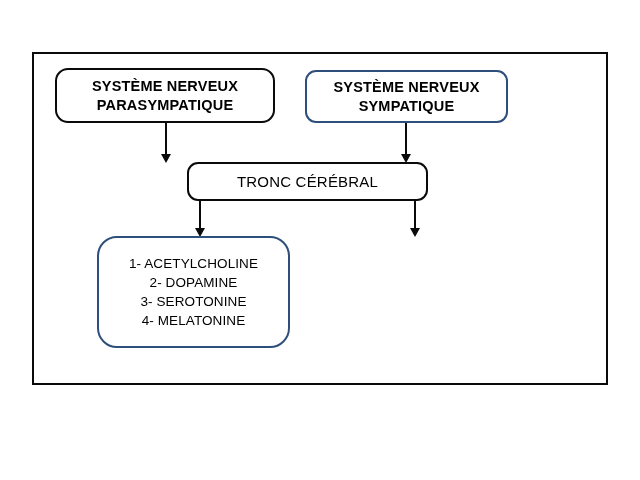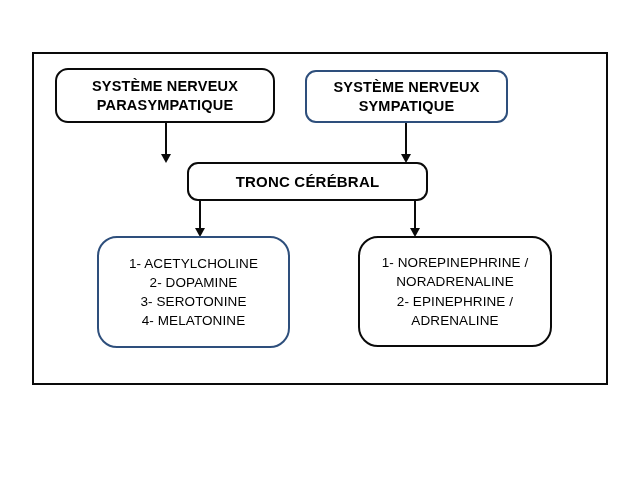--- a/index.html
+++ b/index.html
@@ -84,21 +84,21 @@
     border: 2px solid #2e4f7c;
     border-radius: 11px;
   }
   #box-tronc {
     left: 187px; top: 162px;
     width: 241px; height: 39px;
     border: 2.2px solid #0a0a0a;
     border-radius: 11px;
   }
   #box-tronc .node-text {
-    font-weight: bold;
+    font-weight: normal;
     font-size: 15px;
     letter-spacing: 0.2px;
   }
   #box-parasympathique-neurotransmitters {
     left: 97px;  top: 236px;
     width: 193px; height: 112px;
     border: 2.2px solid #2e4f7c;
     border-radius: 20px;
     text-align: center;
   }
@@ -187,20 +187,14 @@
     <span class="head"></span>
   </div>
 
   <div class="node node-leaf" id="box-parasympathique-neurotransmitters">
     <span class="node-text">1- ACETYLCHOLINE
 2-   DOPAMINE
 3- SEROTONINE
 4- MELATONINE</span>
   </div>
 
-  <div class="node node-leaf" id="box-sympathique-neurotransmitters">
-    <span class="node-text">1- NOREPINEPHRINE /
-NORADRENALINE
-2-  EPINEPHRINE /
-ADRENALINE</span>
-  </div>
 
 </div>
 
 </body></html>

